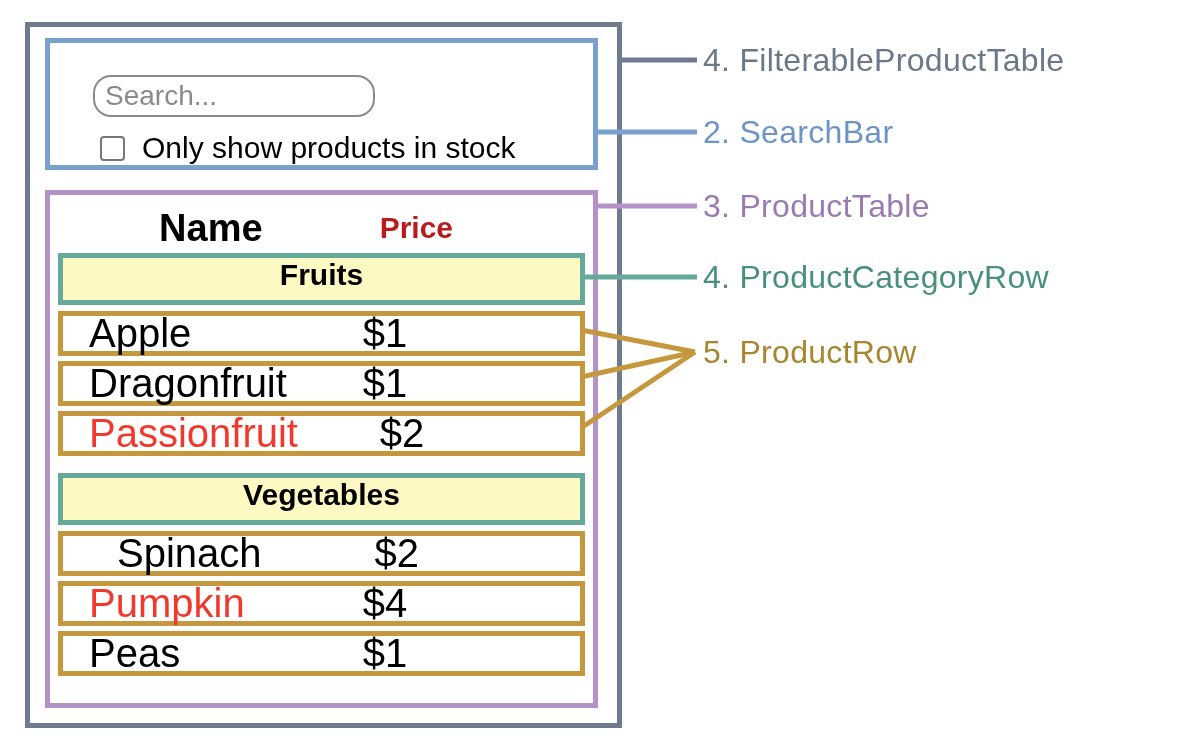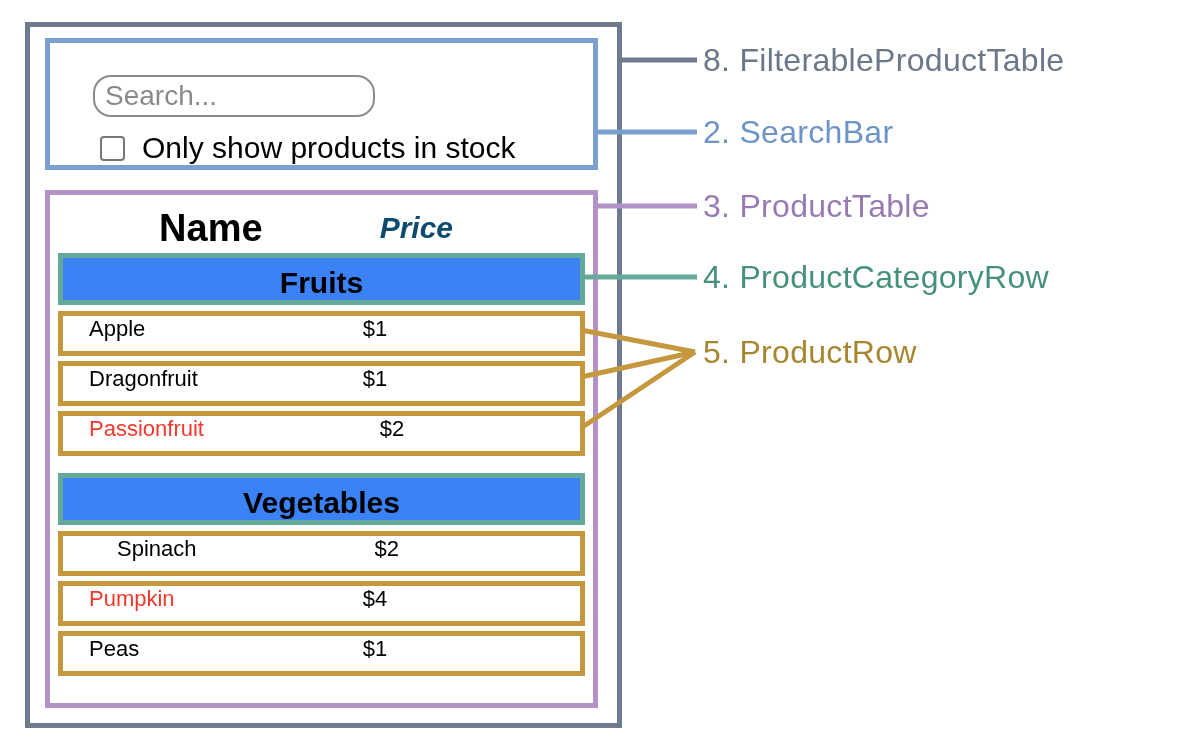--- a/index.html
+++ b/index.html
@@ -30,30 +30,30 @@
     appearance: none; -webkit-appearance: none;
     width: 25px; height: 25px; margin: 0;
     border: 2px solid #777; border-radius: 4px; background: #fff;
     box-sizing: border-box;
   }
   #checkbox-label { font-size: 30px; color: #000; margin-left: 17px; white-space: nowrap; }
 
   
   .hdr-row { display: flex; height: 46px; margin: 0 0 2px 0; align-items: center; }
   .hdr-name { width: 58%; text-align: center; font-weight: bold; font-size: 38px; color: #000; }
-  .hdr-price { flex: 1; text-align: left; padding-left: 16px; font-weight: bold; font-size: 30px; color: #0c4a6e; font-style: italic; }
+  .hdr-price { flex: 1; text-align: left; padding-left: 16px; font-weight: bold; font-size: 30px; color: #b91c1c; }
 
   .cat-row {
-    height: 52px; box-sizing: border-box; border: 5px solid #999; background: #3b82f6;
-    display: flex; align-items: flex-end; justify-content: center;
+    height: 52px; box-sizing: border-box; border: 5px solid #999; background: #fef9c3;
+    display: flex; align-items: flex-start; justify-content: center;
     font-weight: bold; font-size: 30px; color: #000; margin-bottom: 6px;
   }
   .prod-row {
     height: 45px; box-sizing: border-box; border: 5px solid #999; background: #fff;
-    display: flex; font-size: 22px; color: #000; margin-bottom: 5px;
+    display: flex; align-items: center; font-size: 40px; color: #000; margin-bottom: 5px;
   }
   .prod-row.last-of-section { margin-bottom: 17px; }
   .cell-name { width: 58%; padding-left: 26px; box-sizing: border-box; white-space: nowrap; }
   .cell-price { flex: 1; white-space: nowrap; }
 
   
   #connectors { position: absolute; left: 0; top: 0; z-index: 5; pointer-events: none; }
   #connectors line { stroke-width: 5px; fill: none; }
 
   
@@ -132,19 +132,19 @@
   <svg id="connectors" width="1200" height="744" viewBox="0 0 1200 744">
     <line x1="617" y1="60" x2="697" y2="60" stroke="#6e7b8e"></line>
     <line x1="595" y1="132" x2="697" y2="132" stroke="#7aa0cf"></line>
     <line x1="595" y1="206" x2="697" y2="206" stroke="#b392c8"></line>
     <line x1="581" y1="277" x2="697" y2="277" stroke="#64a99a"></line>
     <line x1="581" y1="330" x2="695" y2="352" stroke="#c6983d"></line>
     <line x1="581" y1="377" x2="695" y2="352" stroke="#c6983d"></line>
     <line x1="581" y1="428" x2="695" y2="352" stroke="#c6983d"></line>
   </svg>
 
-  <div id="anno-1" class="anno" style="color: rgb(107, 120, 137);">8. FilterableProductTable</div>
+  <div id="anno-1" class="anno" style="color: rgb(107, 120, 137);">4. FilterableProductTable</div>
   <div id="anno-2" class="anno" style="color: rgb(109, 148, 198); text-align: right;">2. SearchBar</div>
   <div id="anno-3" class="anno" style="color: rgb(154, 122, 179);">3. ProductTable</div>
   <div id="anno-4" class="anno" style="color: rgb(72, 144, 126);">4. ProductCategoryRow</div>
   <div id="anno-5" class="anno" style="color: rgb(168, 134, 47);">5. ProductRow</div>
 
 </div>
 
 </body></html>

